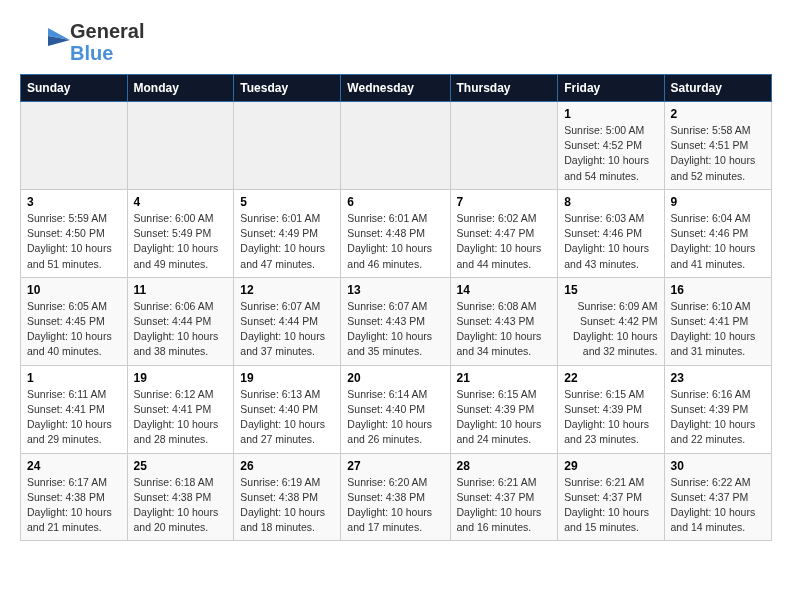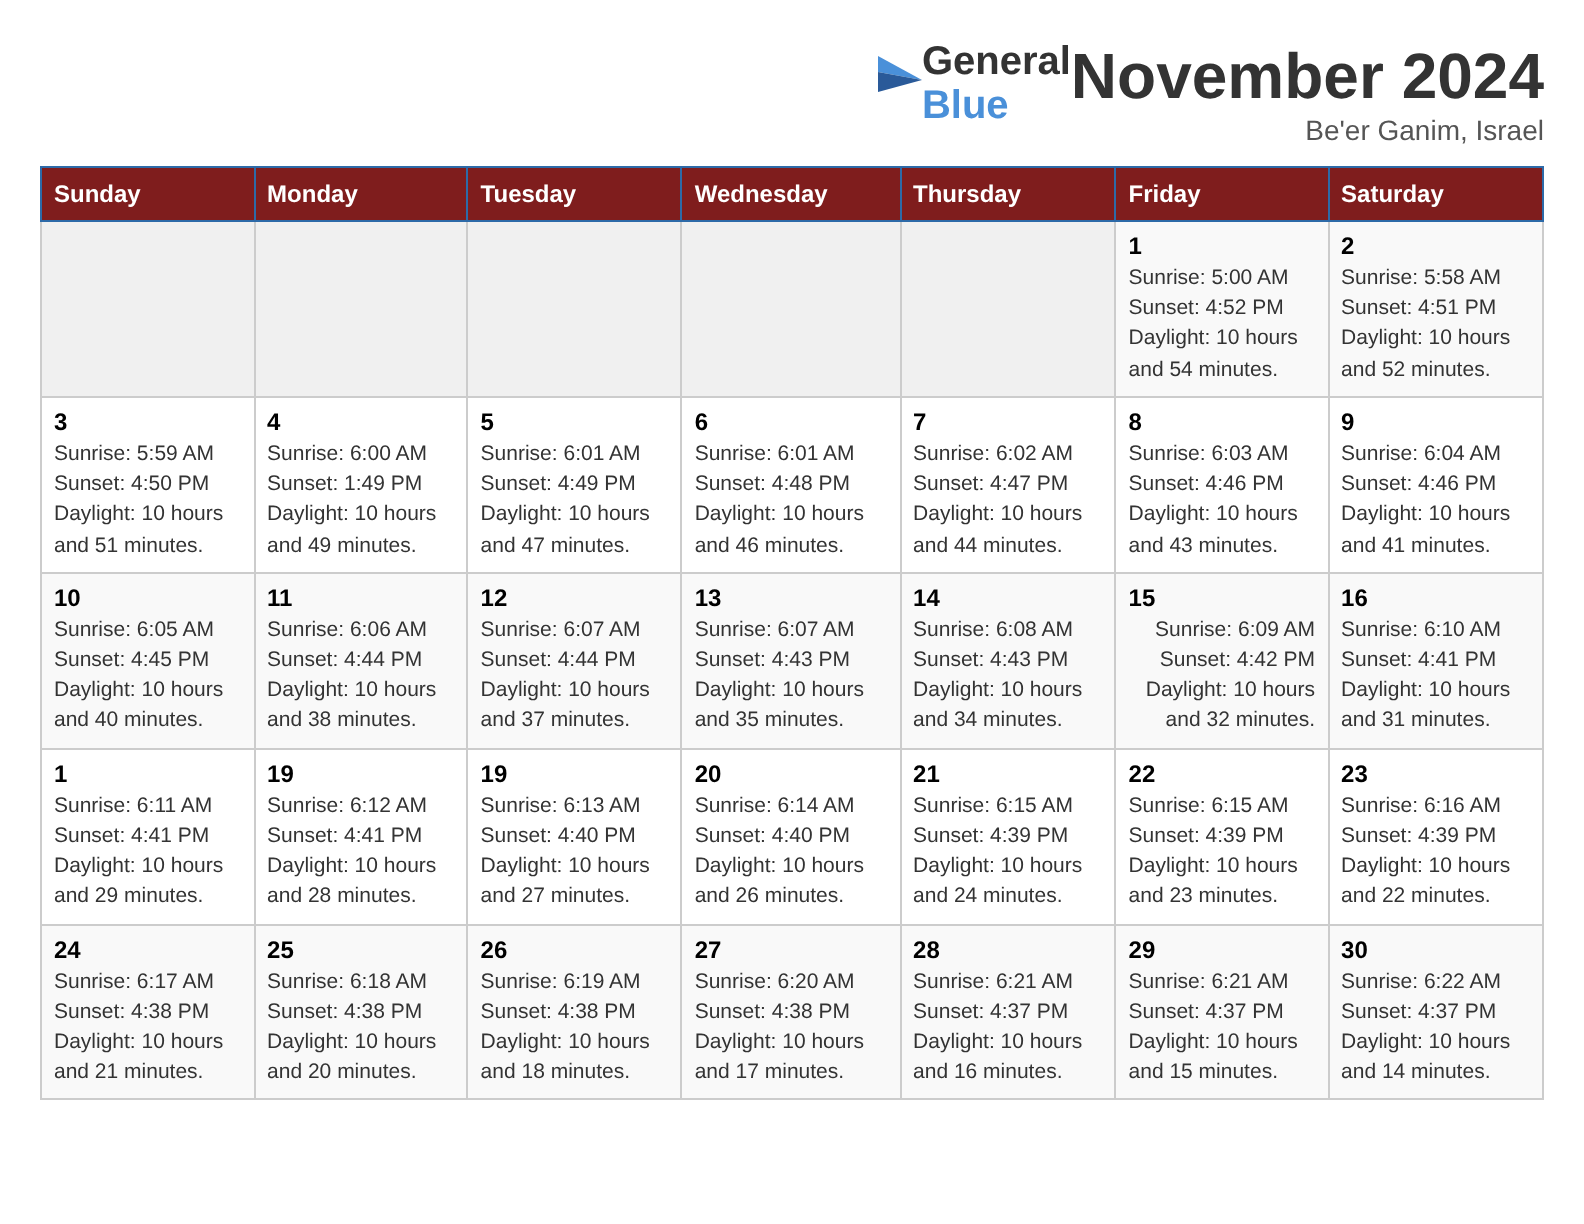--- a/index.html
+++ b/index.html
@@ -5,21 +5,21 @@
     * { box-sizing: border-box; margin: 0; padding: 0; }
     body {
       font-family: Arial, sans-serif;
       background: #fff;
       width: 792px;
       min-height: 612px;
       padding: 20px;
     }
     .header {
       display: flex;
-      justify-content: flex-end;
+      justify-content: space-between;
       align-items: flex-start;
       margin-bottom: 10px;
     }
     .logo {
       display: flex;
       align-items: center;
     }
     .title-block {
       text-align: right;
     }
@@ -31,21 +31,21 @@
     .location {
       font-size: 14px;
       color: #555;
     }
     table {
       width: 100%;
       border-collapse: collapse;
       font-size: 11px;
     }
     thead tr th {
-      background-color: #7f1d1d;
+      background-color: #0f172a;
       color: #fff;
       text-align: left;
       padding: 6px 6px;
       font-size: 12px;
       font-weight: bold;
       border: 1px solid #2d6aa8;
     }
     tbody tr td {
       vertical-align: top;
       padding: 5px 6px;
@@ -78,24 +78,20 @@
 <div class="header">
   <div class="logo">
       <svg width="50" height="44" viewBox="0 0 50 44">
         <polygon points="28,8 50,20 28,16" fill="#4a90d9"></polygon>
         <polygon points="28,16 50,20 28,26" fill="#2a5a99"></polygon>
       </svg>
       <div>
         <div style="font-size: 20px; font-weight: bold; color: rgb(51, 51, 51); line-height: 1.1;"><span>General</span><br><span style="color: rgb(74, 144, 217);">Blue</span></div>
       </div>
     </div>
-  <div class="title-block">
-    <div class="month-title">November 2024</div>
-    <div class="location">Be'er Ganim, Israel</div>
-  </div>
 </div>
 
 <table>
   <thead>
     <tr>
       <th>Sunday</th>
       <th>Monday</th>
       <th>Tuesday</th>
       <th>Wednesday</th>
       <th>Thursday</th>
@@ -126,21 +122,21 @@
       <tr>
         <td>
           <div class="day-number">3</div>
           <div class="day-info" style="white-space: pre-line;">Sunrise: 5:59 AM
 Sunset: 4:50 PM
 Daylight: 10 hours and 51 minutes.</div>
         </td>
         <td>
           <div class="day-number">4</div>
           <div class="day-info" style="white-space: pre-line;">Sunrise: 6:00 AM
-Sunset: 1:49 PM
+Sunset: 5:49 PM
 Daylight: 10 hours and 49 minutes.</div>
         </td>
         <td>
           <div class="day-number">5</div>
           <div class="day-info" style="white-space: pre-line;">Sunrise: 6:01 AM
 Sunset: 4:49 PM
 Daylight: 10 hours and 47 minutes.</div>
         </td>
         <td>
           <div class="day-number">6</div>

